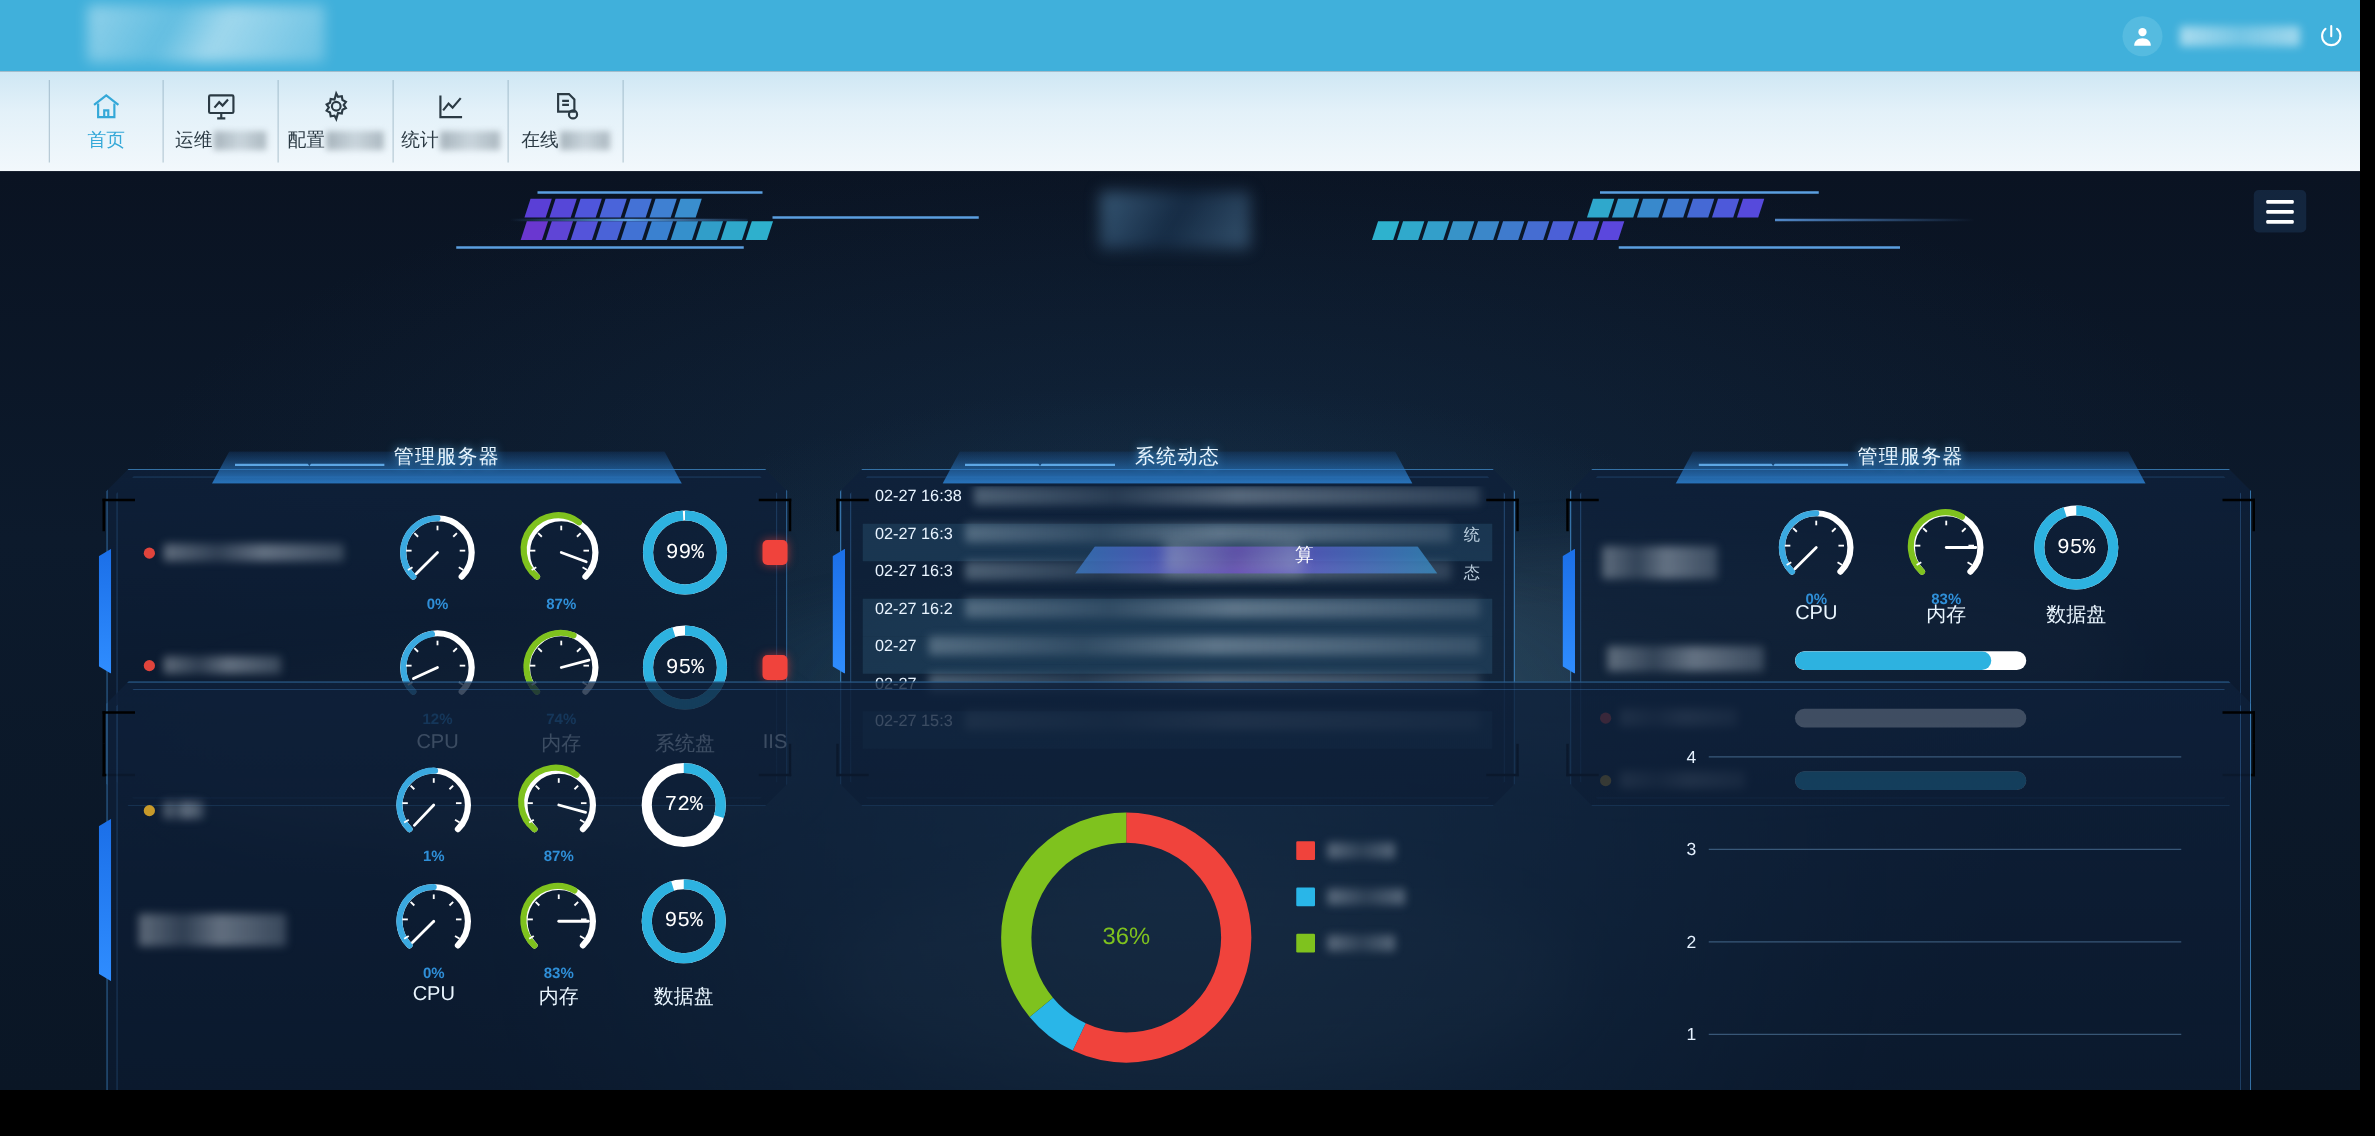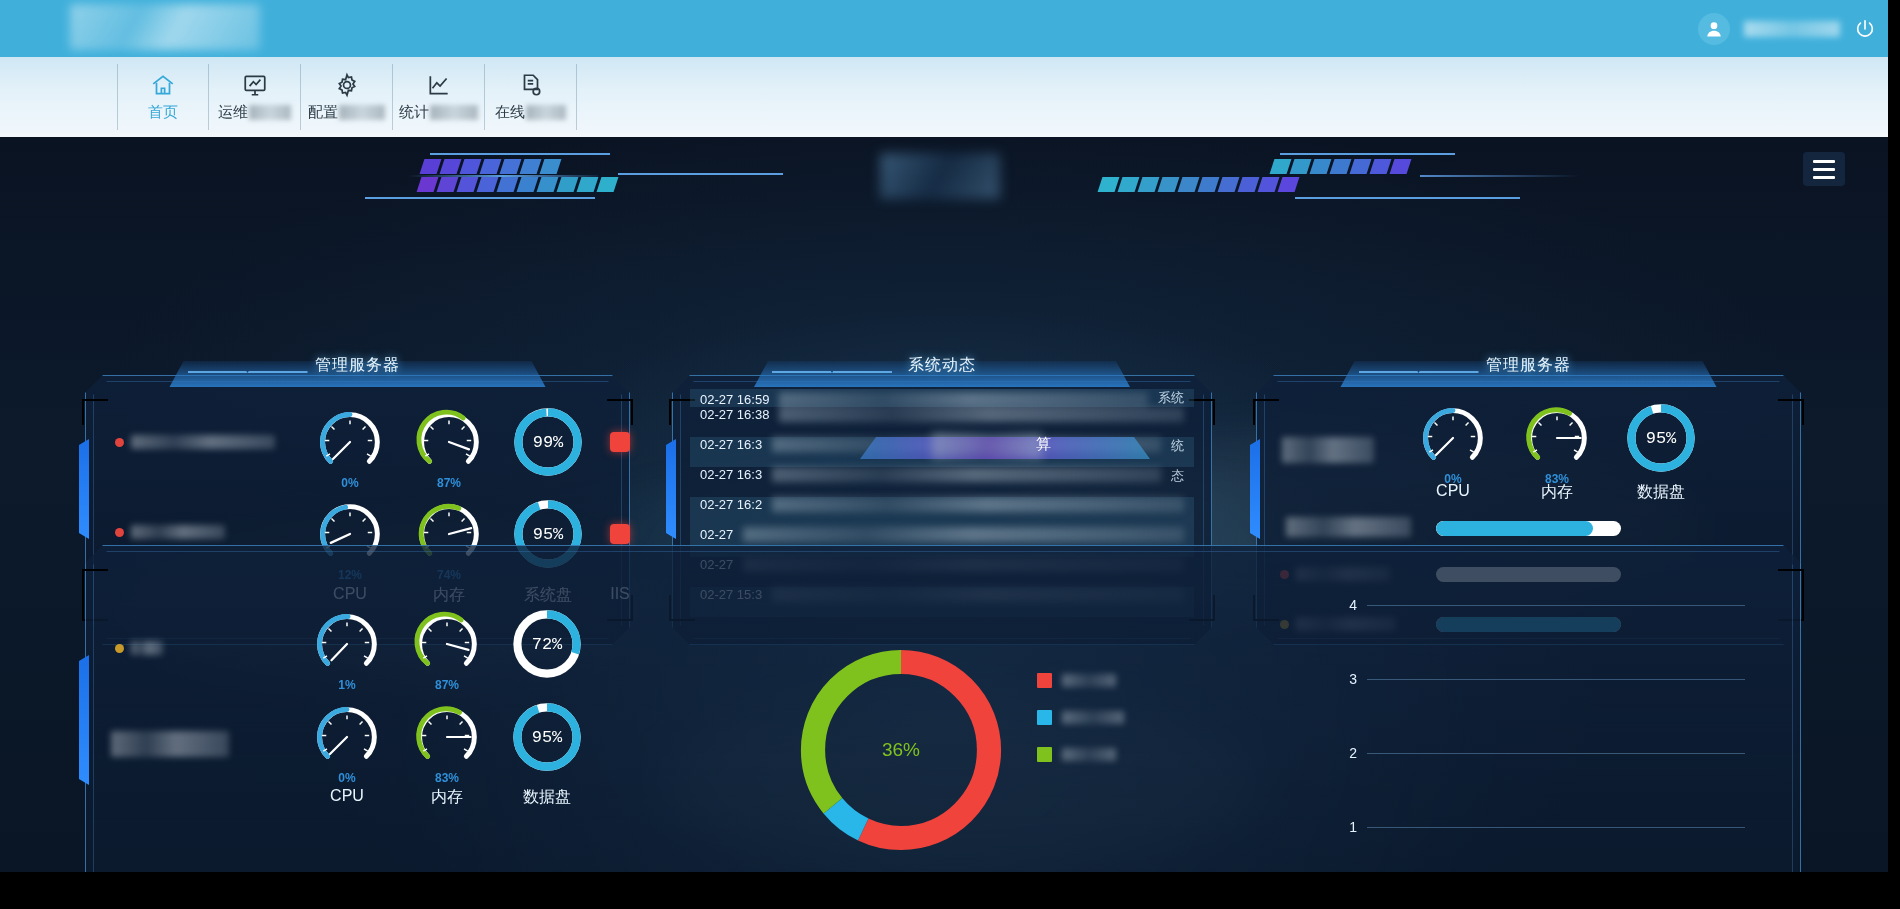--- a/index.html
+++ b/index.html
@@ -34,21 +34,21 @@
     background: linear-gradient(90deg, rgba(255,255,255,.55), rgba(255,255,255,.28), rgba(255,255,255,.5));
     filter: blur(3.2px); border-radius: 2px;
   }
   .power-icon { width: 22px; height: 22px; }
   .power-icon svg { width: 22px; height: 22px; stroke: #fff; fill: none; stroke-width: 1.8; }
 
   
   .menubar {
     position: absolute; top: 57px; left: 0; width: 1900px; height: 80px;
     background: linear-gradient(180deg, #cfe7f4 0%, #e3f1f9 40%, #f2f8fc 100%);
-    display: flex; align-items: center; padding-left: 117px;
+    display: flex; align-items: center; padding-left: 39px;
   }
   .menu-item {
     position: relative; width: 92px; height: 66px;
     display: flex; flex-direction: column; align-items: center; justify-content: center;
     gap: 5px; border-right: 1px solid rgba(120,150,170,.45); cursor: pointer;
   }
   .menu-item:first-child { border-left: 1px solid rgba(120,150,170,.45); }
   .menu-icon { height: 26px; display: flex; align-items: center; justify-content: center; }
   .menu-icon svg { width: 26px; height: 26px; fill: none; stroke-width: 1.6; }
   .menu-label {
@@ -555,25 +555,20 @@
     <div class="panel-tab"></div>
     <div class="panel-tab-notch"></div>
     <div class="panel-title">系统动态</div>
     <div class="side-bar-accent"></div>
     <div class="corner-tick ct-tl"></div>
     <div class="corner-tick ct-bl"></div>
     <div class="corner-tick ct-tr"></div>
     <div class="corner-tick ct-br"></div>
 
     <div class="log-list">
-      <div class="log-row alt" style="height:18px;align-items:flex-end">
-        <span class="log-time">02-27 16:59</span>
-        <i class="log-body-blur"></i>
-        <span class="log-tail">系统</span>
-      </div>
       <div class="log-row">
         <span class="log-time">02-27 16:38</span>
         <i class="log-body-blur"></i>
       </div>
       <div class="log-row alt">
         <span class="log-time">02-27 16:3</span>
         <i class="log-body-blur"></i>
         <span class="log-tail">统</span>
       </div>
       <div class="log-row">

